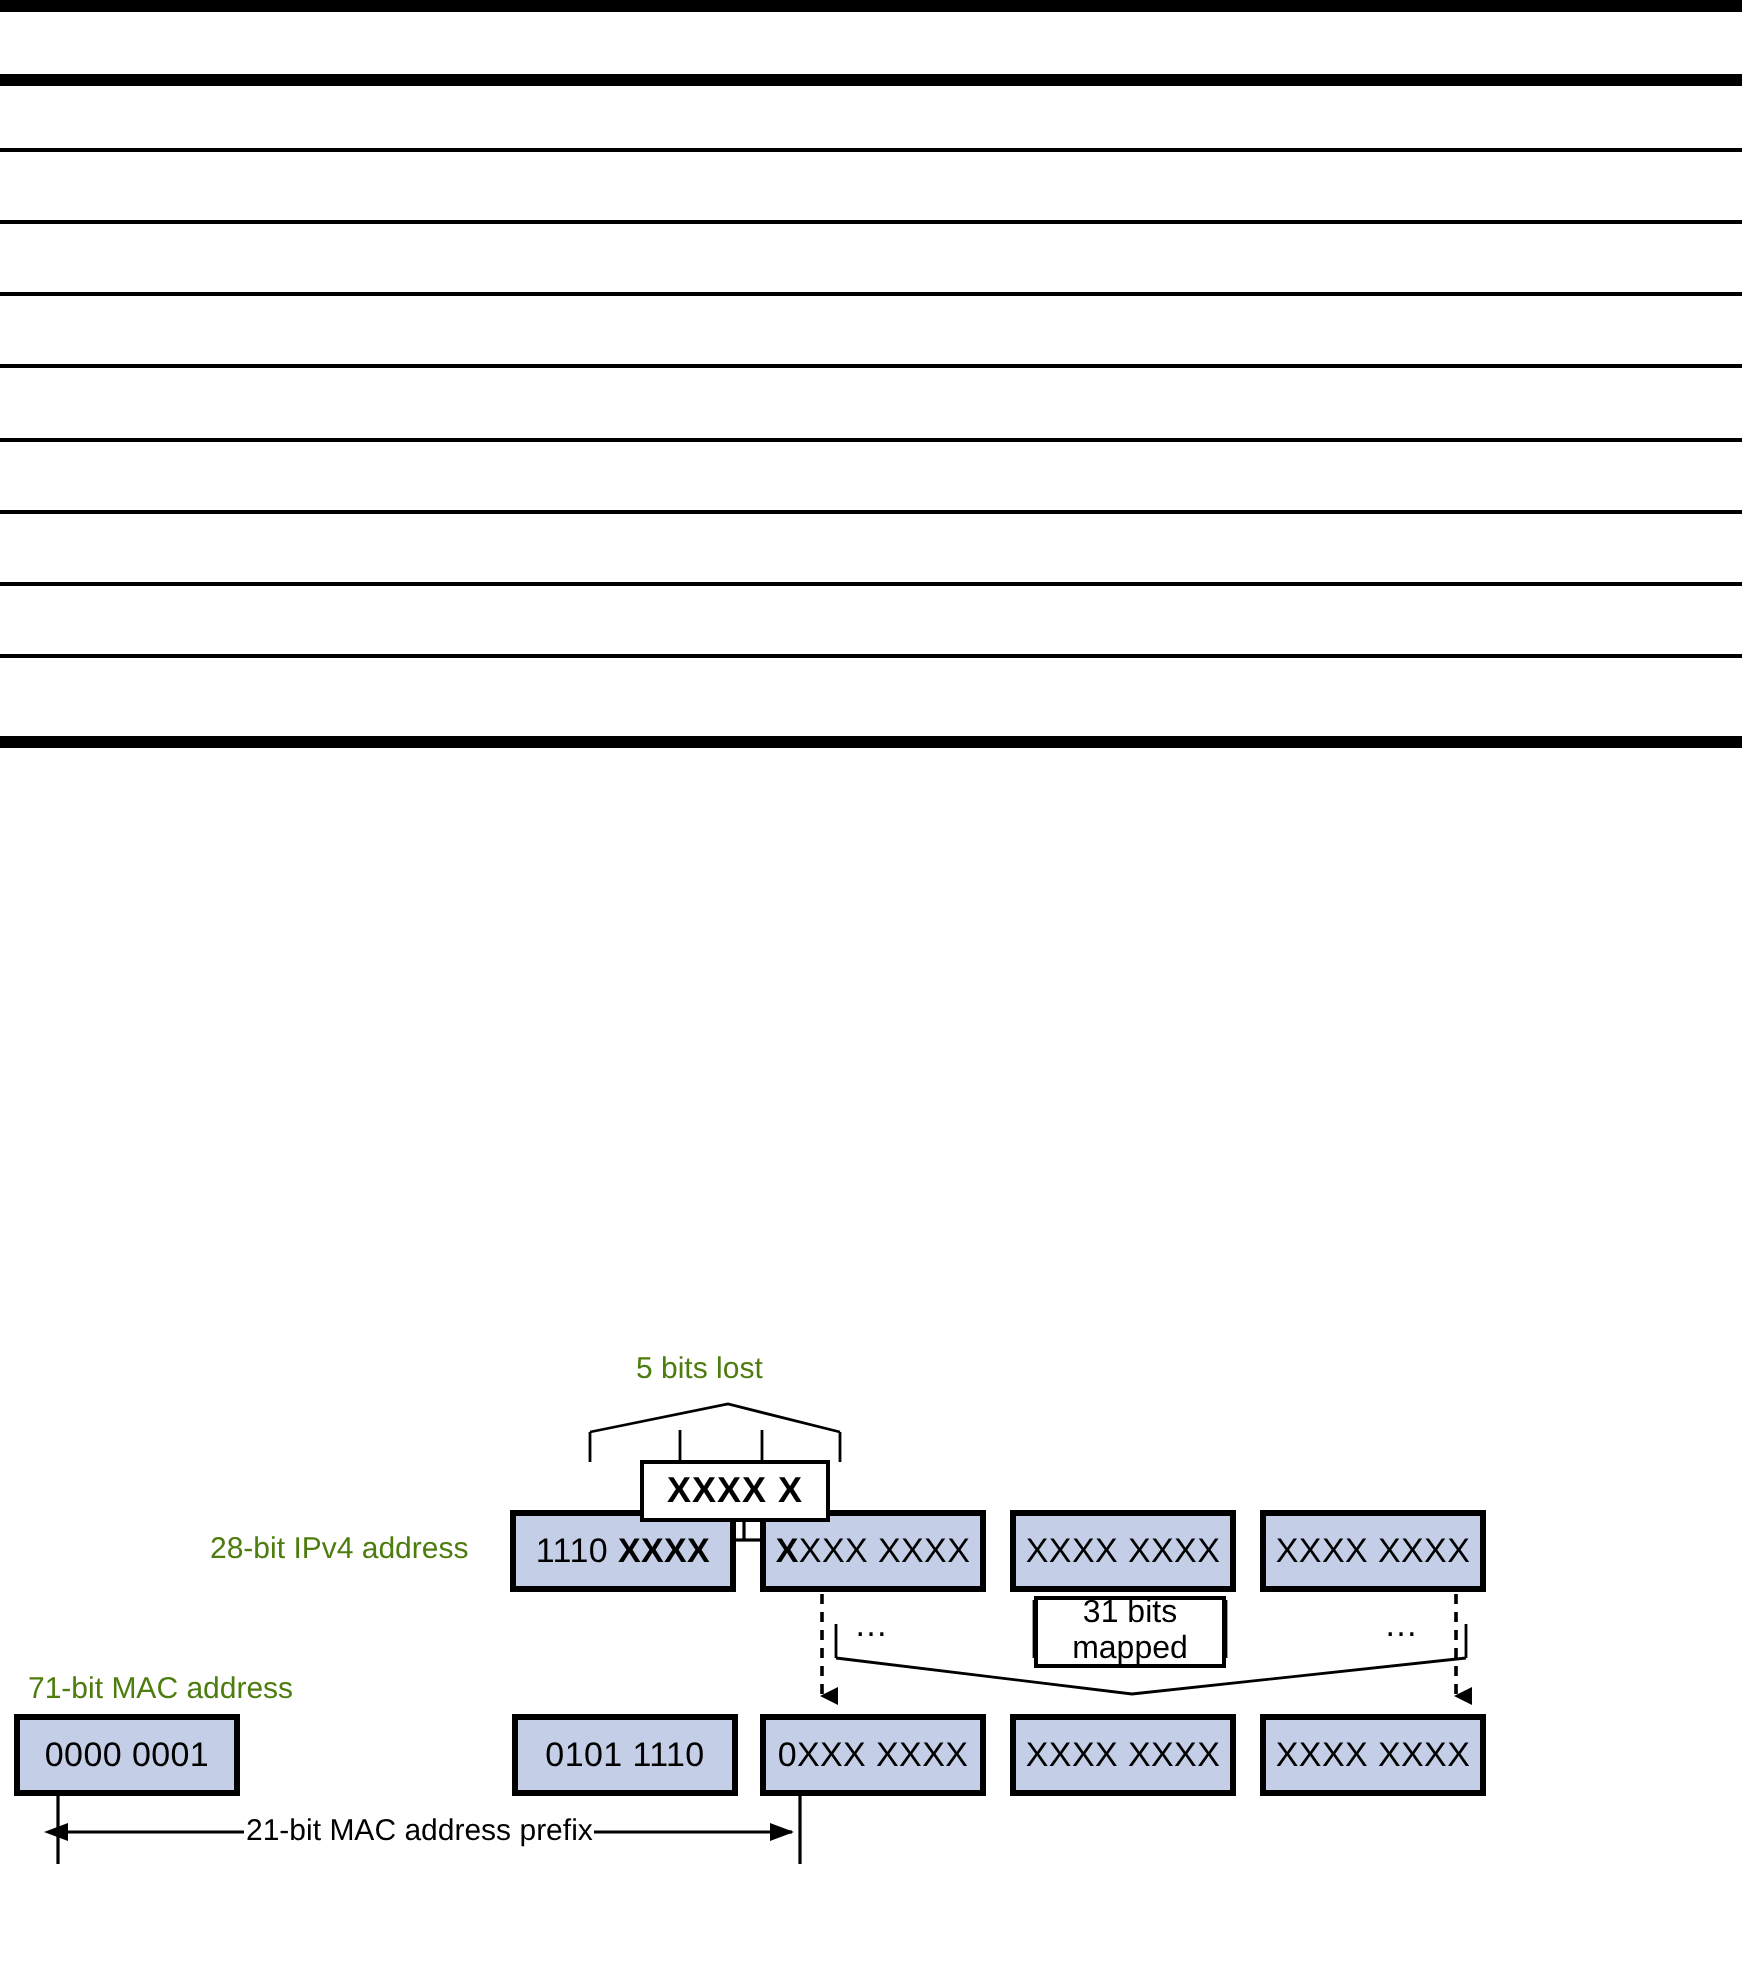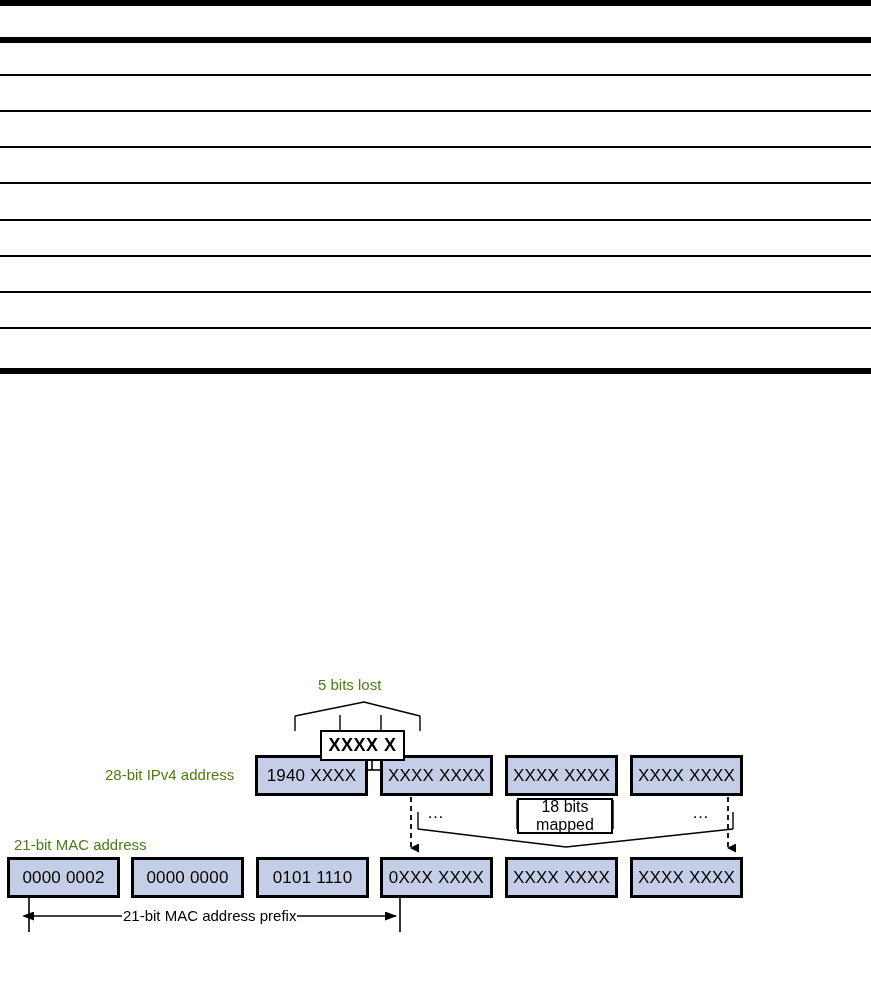--- a/index.html
+++ b/index.html
@@ -57,21 +57,21 @@
     box-sizing: border-box;
     background: #c4cee6;
     border: 3px solid #000000;
     display: flex;
     align-items: center;
     justify-content: center;
     font-size: 17px;
     letter-spacing: 0.2px;
     white-space: pre;
   }
-  .bitbox .bold { font-weight: normal; text-align: center; }
+  .bitbox .bold { font-weight: bold; text-align: center; }
 
   .whitebox {
     position: absolute;
     box-sizing: border-box;
     background: #ffffff;
     border: 2px solid #000000;
     display: flex;
     align-items: center;
     justify-content: center;
     text-align: center;
@@ -187,53 +187,50 @@
 
     <g stroke="#000000" stroke-width="1.6" fill="none">
       <line x1="29" y1="898" x2="29" y2="932"></line>
       <line x1="400" y1="898" x2="400" y2="932"></line>
       <line x1="33" y1="916" x2="396" y2="916" marker-start="url(#arrow-left)" marker-end="url(#arrow-right)"></line>
     </g>
   </svg>
 
   <div class="plainlabel" style="left:318px; top:676px;">5 bits lost</div>
 
-  <div class="whitebox bold-text" style="left:320px; top:730px; width:85px; height:31px;">XXXX X</div>
+  <div class="whitebox bold-text" style="left:320px; top:730px; width:95px; height:31px;">XXXX X</div>
 
   <div class="plainlabel" style="left:105px; top:766px;">28-bit IPv4 address</div>
 
   <div class="bitbox" style="left:255px; top:755px; width:113px; height:41px;">
-    <span>1940 </span><span class="bold">XXXX</span><span></span>
+    <span>1110 </span><span class="bold">XXXX</span><span></span>
   </div>
 
   <div class="bitbox" style="left:380px; top:755px; width:113px; height:41px;">
     <span></span><span class="bold">X</span><span>XXX XXXX</span>
   </div>
 
   <div class="bitbox" style="left:505px; top:755px; width:113px; height:41px;">
     <span>XXXX XXXX</span><span class="bold"></span><span></span>
   </div>
 
   <div class="bitbox" style="left:630px; top:755px; width:113px; height:41px;">
     <span>XXXX XXXX</span><span class="bold"></span><span></span>
   </div>
 
   <div class="ellipsis" style="left:427px; top:803px;">…</div>
   <div class="ellipsis" style="left:692px; top:803px;">…</div>
 
-  <div class="whitebox" style="left:517px; top:798px; width:96px; height:36px;">18 bits
+  <div class="whitebox" style="left:517px; top:798px; width:96px; height:36px;">31 bits
 mapped</div>
 
-  <div class="plainlabel" style="left:14px; top:836px;">21-bit MAC address</div>
+  <div class="plainlabel" style="left:14px; top:836px;">71-bit MAC address</div>
 
   <div class="bitbox" style="left:7px; top:857px; width:113px; height:41px;">
-    <span>0000 0002</span>
-  </div>
-  <div class="bitbox" style="left:131px; top:857px; width:113px; height:41px;">
-    <span>0000 0000</span>
+    <span>0000 0001</span>
   </div>
   <div class="bitbox" style="left:256px; top:857px; width:113px; height:41px;">
     <span>0101 1110</span>
   </div>
   <div class="bitbox" style="left:380px; top:857px; width:113px; height:41px;">
     <span>0XXX XXXX</span>
   </div>
   <div class="bitbox" style="left:505px; top:857px; width:113px; height:41px;">
     <span>XXXX XXXX</span>
   </div>

